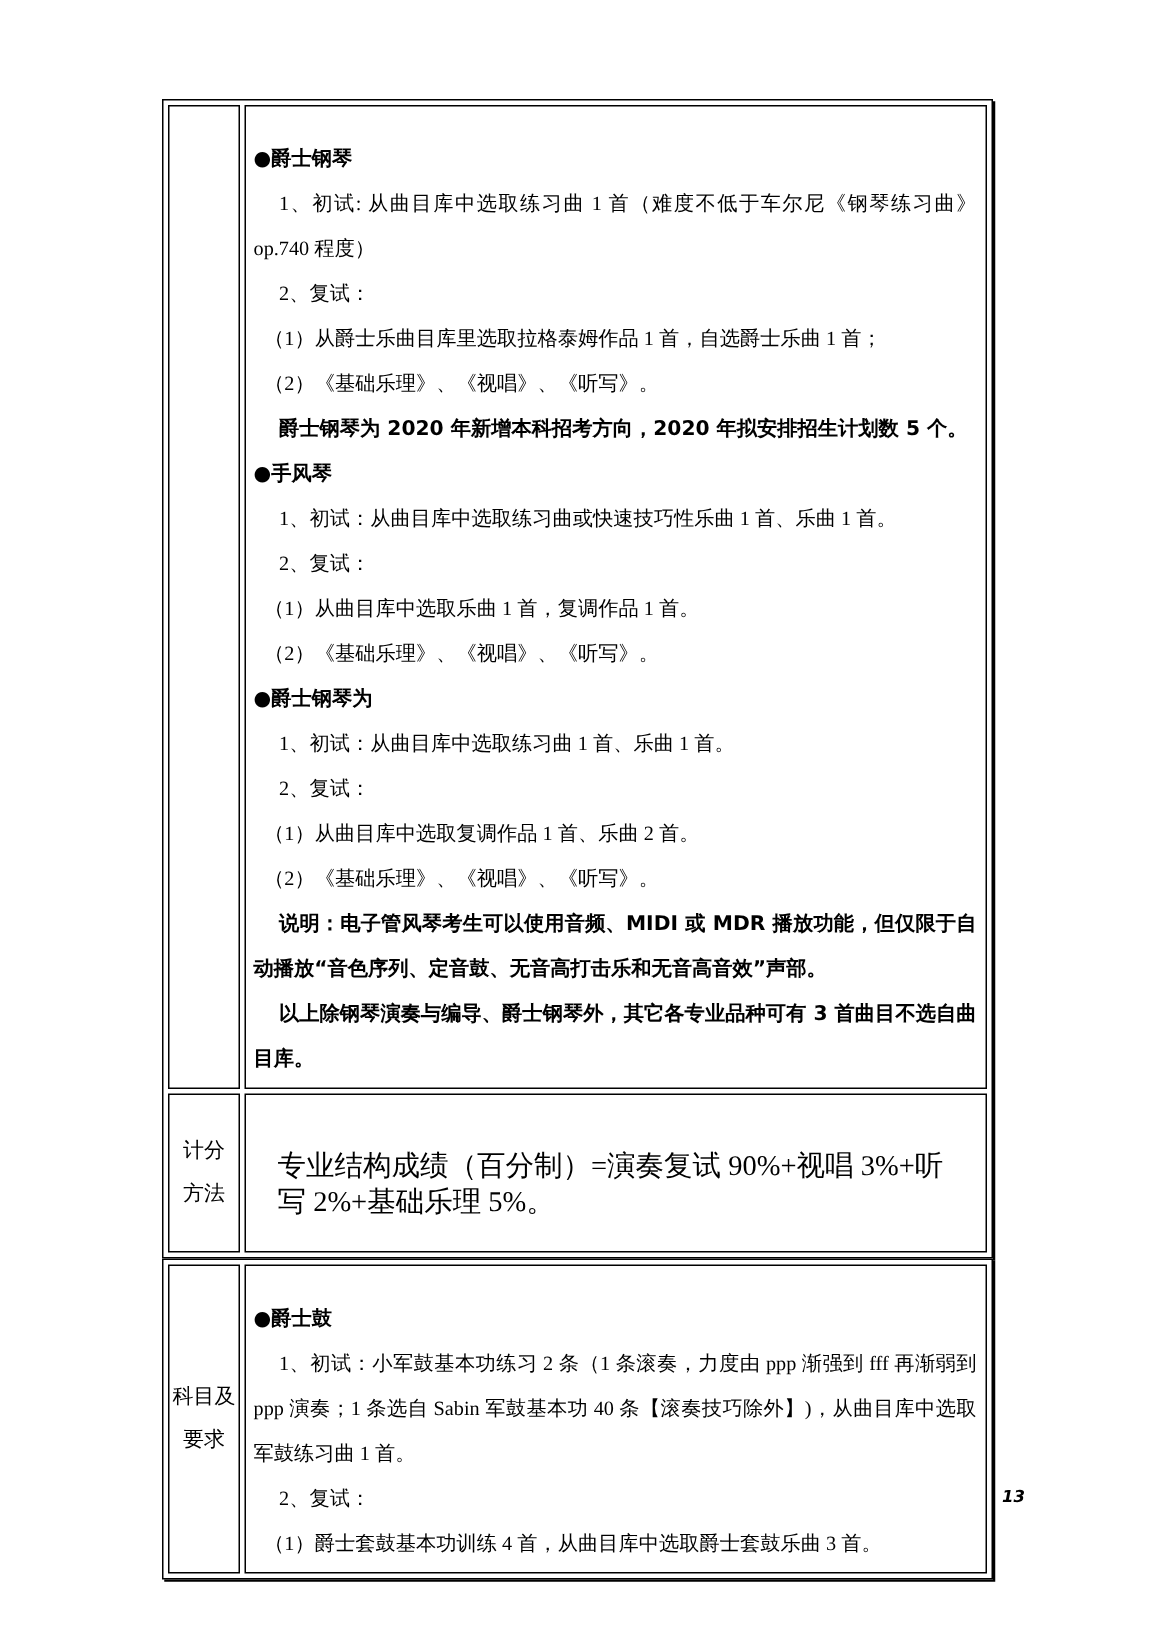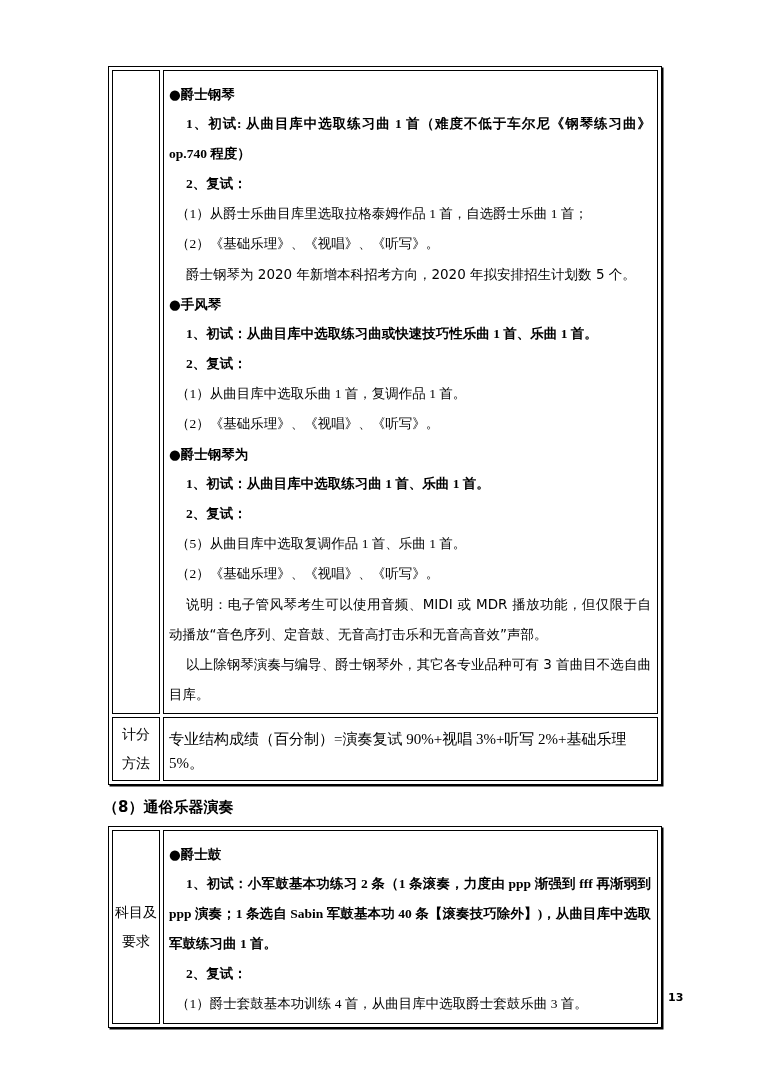--- a/index.html
+++ b/index.html
@@ -18,48 +18,48 @@
     border-collapse:separate; border-spacing:3px; background:#fff;
   }
   .trow { display:table-row; }
   .tlabel {
     display:table-cell; width:48px; box-sizing:border-box;
     border:1.5px solid #000; vertical-align:middle; text-align:center;
     white-space:pre-line; font-size:14px; line-height:29px; padding:2px 1px;
   }
   .tcontent {
     display:table-cell; box-sizing:border-box;
-    border:1.5px solid #000; vertical-align:top; padding:8px 6px 4px 5px;
+    border:1.5px solid #000; vertical-align:top; padding:20px 6px 4px 5px;
   }
   .tcontent.vmid { vertical-align:middle; height:52px; }
 
   .para { margin:0; font-size:13.5px; line-height:30px; text-align:justify; }
   .bullet-h {
     font-weight:700;
     font-family:"DejaVu Sans","Liberation Sans",sans-serif;
     text-indent:0; text-align:left;
   }
-  .ind2 { text-indent:17px;font-weight:bold; }
+  .ind2 { text-indent:17px; }
   .indp { text-indent:7px; }
   .bold-note {
-    font-weight:400; text-indent:17px;
+    font-weight:700; text-indent:17px;
     font-family:"DejaVu Sans","Liberation Sans",sans-serif;
   }
-  .formula { font-size:15px; line-height:24px; margin:0; }
+  .formula { font-size:19px; line-height:24px; margin:16px; }
 
   .section-heading {
     font-weight:700; font-size:15px; line-height:18px;
     margin:13px 0 10px -5px;
     font-family:"DejaVu Sans","Liberation Sans",sans-serif;
   }
 
   .page-number {
     position:absolute; left:668px; top:991px;
     font-family:"DejaVu Sans","Liberation Sans",sans-serif;
-    font-size:11px; font-weight:700; line-height:14px;
+    font-size:11px; font-weight:700; line-height:14px;font-style:italic;
   }
 </style>
 </head>
 <body>
 
 <div class="page">
   <div class="content-area">
 
     <div class="tbl">
       <div class="trow">
@@ -72,36 +72,35 @@
           <p class="para indp">（2）《基础乐理》、《视唱》、《听写》。</p>
           <p class="para bold-note">爵士钢琴为 2020 年新增本科招考方向，2020 年拟安排招生计划数 5 个。</p>
           <p class="para bullet-h">●手风琴</p>
           <p class="para ind2">1、初试：从曲目库中选取练习曲或快速技巧性乐曲 1 首、乐曲 1 首。</p>
           <p class="para ind2">2、复试：</p>
           <p class="para indp">（1）从曲目库中选取乐曲 1 首，复调作品 1 首。</p>
           <p class="para indp">（2）《基础乐理》、《视唱》、《听写》。</p>
           <p class="para bullet-h">●爵士钢琴为</p>
           <p class="para ind2">1、初试：从曲目库中选取练习曲 1 首、乐曲 1 首。</p>
           <p class="para ind2">2、复试：</p>
-          <p class="para indp">（5）从曲目库中选取复调作品 1 首、乐曲 1 首。</p>
+          <p class="para indp">（1）从曲目库中选取复调作品 1 首、乐曲 2 首。</p>
           <p class="para indp">（2）《基础乐理》、《视唱》、《听写》。</p>
           <p class="para bold-note">说明：电子管风琴考生可以使用音频、MIDI 或 MDR 播放功能，但仅限于自动播放“音色序列、定音鼓、无音高打击乐和无音高音效”声部。</p>
           <p class="para bold-note">以上除钢琴演奏与编导、爵士钢琴外，其它各专业品种可有 3 首曲目不选自曲目库。</p>
         </div>
       </div>
       <div class="trow">
         <div class="tlabel">计分
 方法</div>
         <div class="tcontent vmid">
           <p class="formula">专业结构成绩（百分制）=演奏复试 90%+视唱 3%+听写 2%+基础乐理 5%。</p>
         </div>
       </div>
     </div>
 
-    <div class="section-heading">（8）通俗乐器演奏</div>
 
     <div class="tbl">
       <div class="trow">
         <div class="tlabel">科目及
 要求</div>
         <div class="tcontent">
           <p class="para bullet-h">●爵士鼓</p>
           <p class="para ind2">1、初试：小军鼓基本功练习 2 条（1 条滚奏，力度由 ppp 渐强到 fff 再渐弱到 ppp 演奏；1 条选自 Sabin 军鼓基本功 40 条【滚奏技巧除外】)，从曲目库中选取军鼓练习曲 1 首。</p>
           <p class="para ind2">2、复试：</p>
           <p class="para indp">（1）爵士套鼓基本功训练 4 首，从曲目库中选取爵士套鼓乐曲 3 首。</p>

